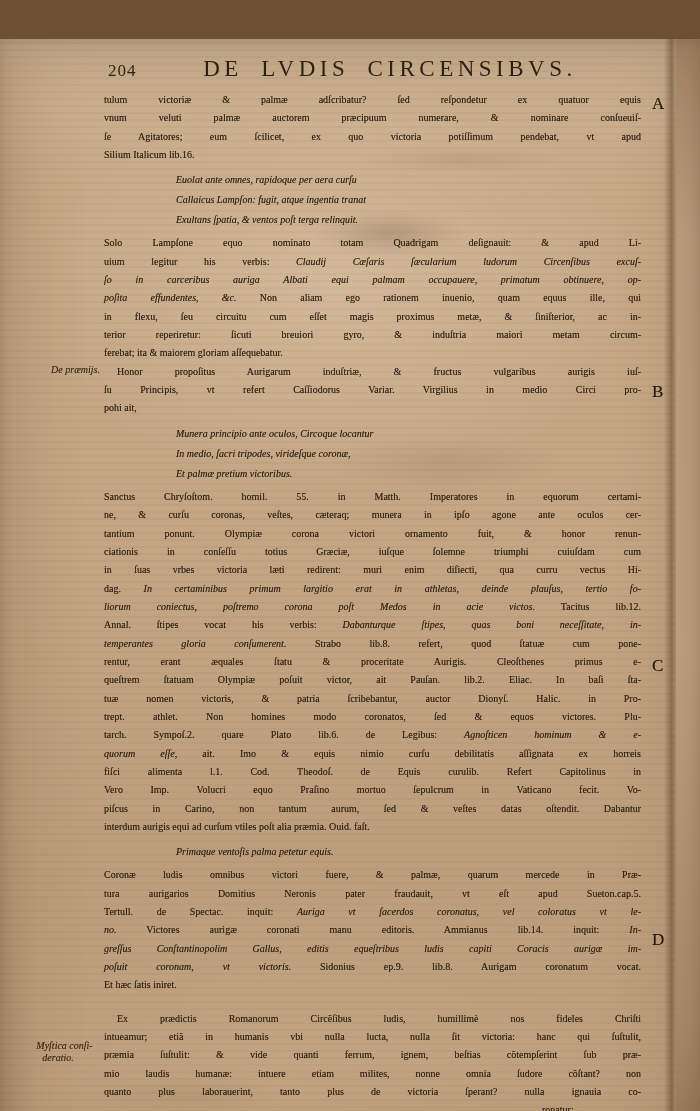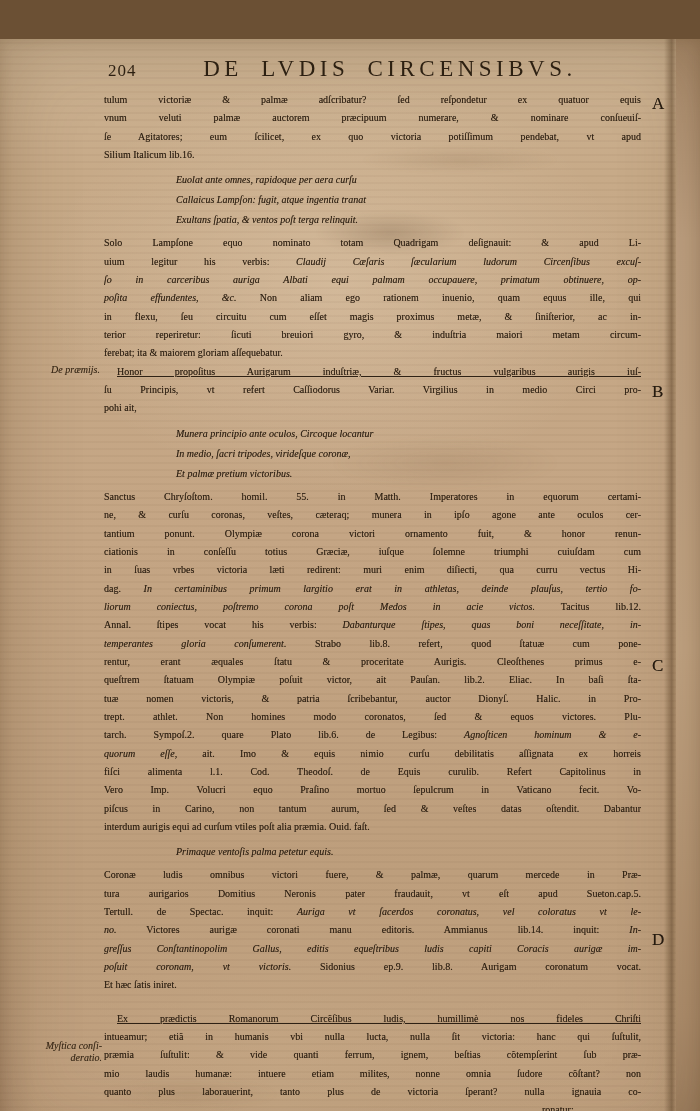--- a/index.html
+++ b/index.html
@@ -38,32 +38,32 @@
   .title{position:absolute;left:150px;top:17px;width:480px;text-align:center;
     font-size:23px;letter-spacing:4.5px;word-spacing:8px;color:#2b1f12;}
 
   .text-column{position:absolute;left:104px;top:52px;width:537px;font-size:10px;line-height:18.35px;}
   .line{text-align:justify;text-align-last:justify;white-space:normal;
     text-shadow:0 0 .4px rgba(55,38,20,.55);}
   .line.last{text-align-last:left;}
   .block.verse{margin:6px 0 4px;}
   .block.verse .line{line-height:20px;text-align:center;text-align-last:left;padding-left:72px;font-style:italic;}
   .block.gap{margin-top:15px;}
-  .line.indent{text-indent:13px;text-decoration:underline;}
+  .line.indent{text-indent:13px;}
   .line.catch{text-align:center;text-align-last:left;padding-left:438px;}
   .it{font-style:italic;}
 
   .margin-letter{position:absolute;left:652px;width:22px;font-size:17px;color:#241a10;
     text-shadow:0 0 .4px rgba(45,30,15,.6);}
   .ml-a{top:55px;} .ml-b{top:343px;} .ml-c{top:617px;} .ml-d{top:891px;}
 
   .note{position:absolute;font-style:italic;font-size:10px;line-height:11.5px;color:#3a2b1a;
     text-shadow:0 0 .3px rgba(60,42,22,.5);}
   .note1{left:18px;top:325px;width:82px;text-align:right;}
-  .note2{left:14px;top:1001px;width:88px;text-align:right;}
+  .note2{left:14px;top:1001px;width:88px;text-align:center;}
   .note2 .first{text-indent:13px;}
 </style>
 </head>
 <body>
 
 <div class="page">
   <div class="texture"></div>
 
   <div class="stain s1"></div>
   <div class="stain s2"></div>

